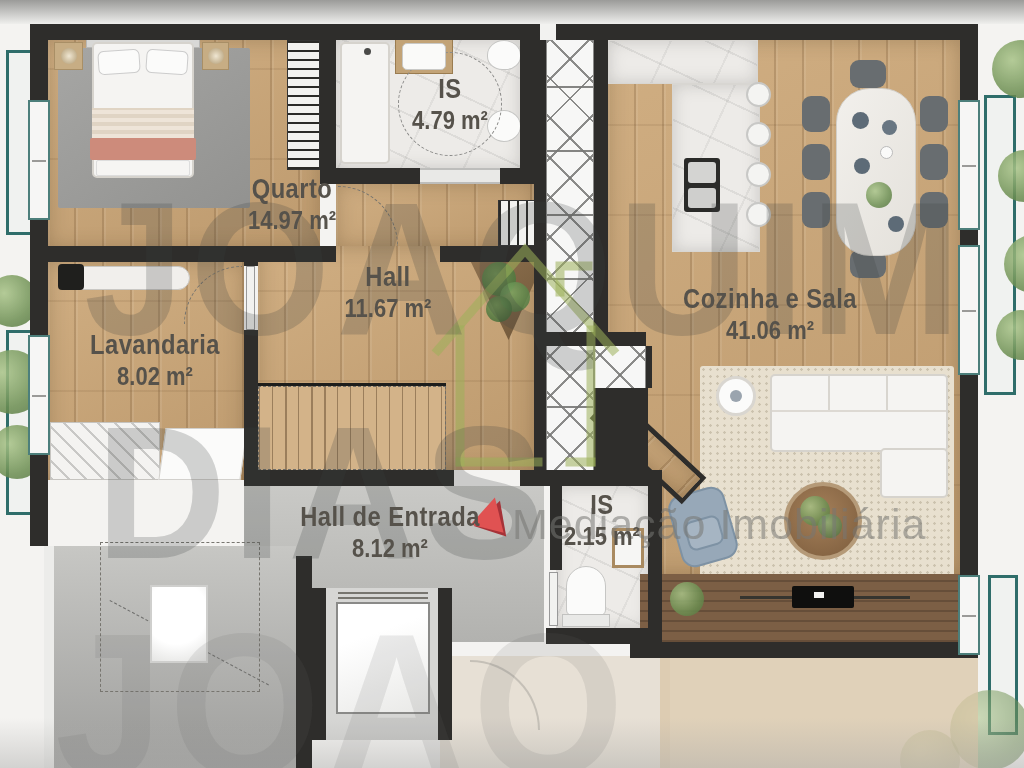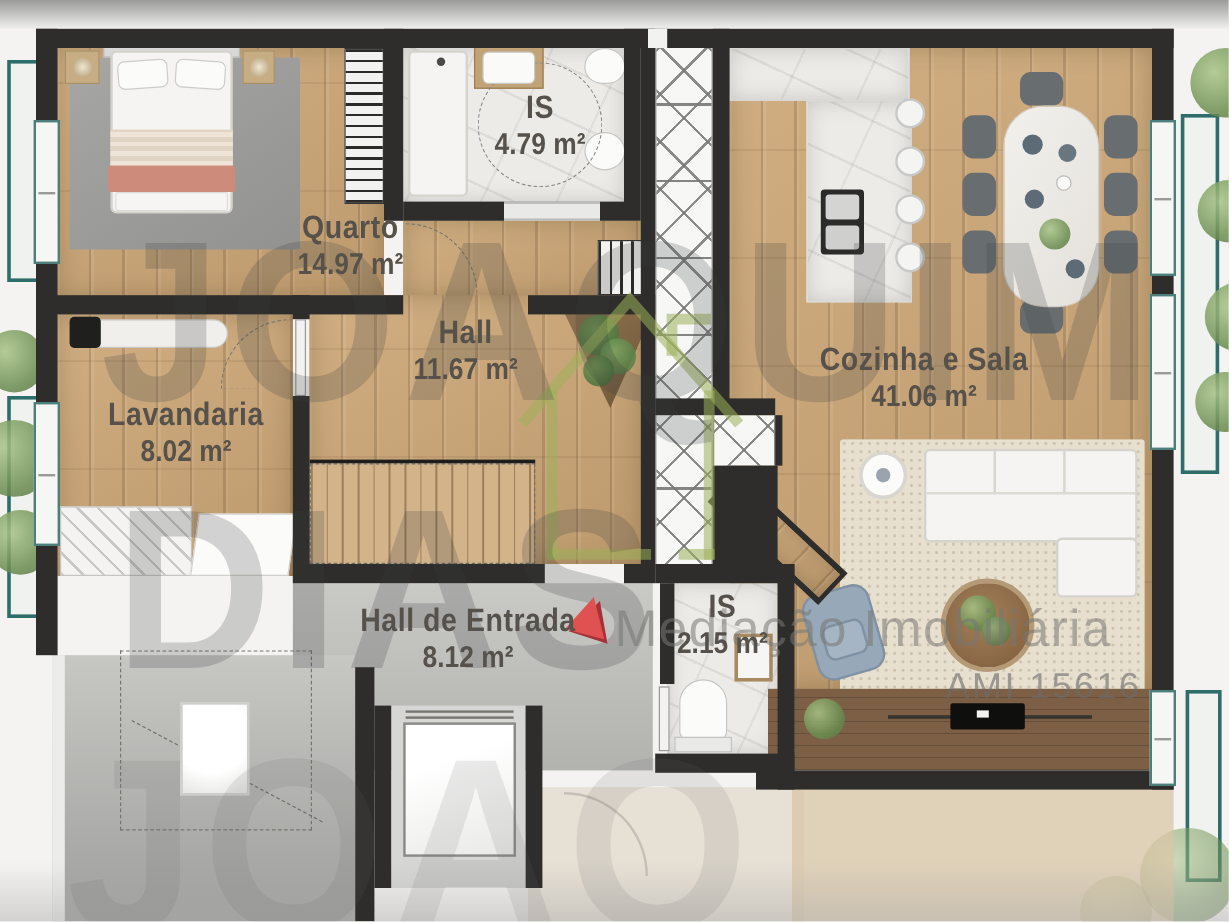--- a/index.html
+++ b/index.html
@@ -246,21 +246,20 @@
     <g fill="none" stroke="#9cb05a" stroke-opacity="0.55" stroke-width="9" stroke-linecap="square">
       <path d="M20,128 L107,28 L195,128"></path>
       <path d="M142,70 L142,44 L170,44"></path>
       <path d="M42,108 L42,240"></path>
       <path d="M173,108 L173,240"></path>
       <path d="M42,240 L120,240"></path>
       <path d="M152,240 L173,240"></path>
     </g>
   </svg>
   <div class="wm-tag" style="left:512px;top:500px;">Mediação Imobiliária</div>
-  <div class="wm-ami" style="left:788px;top:556px;">AMI 15616</div>
 
   <div class="room-label" style="left:212px;top:174px;width:160px;">
     <div class="rl-name">Quarto</div>
     <div class="rl-area">14.97 m²</div>
   </div>
   <div class="room-label" style="left:390px;top:74px;width:120px;">
     <div class="rl-name">IS</div>
     <div class="rl-area">4.79 m²</div>
   </div>
   <div class="room-label" style="left:318px;top:262px;width:140px;">

